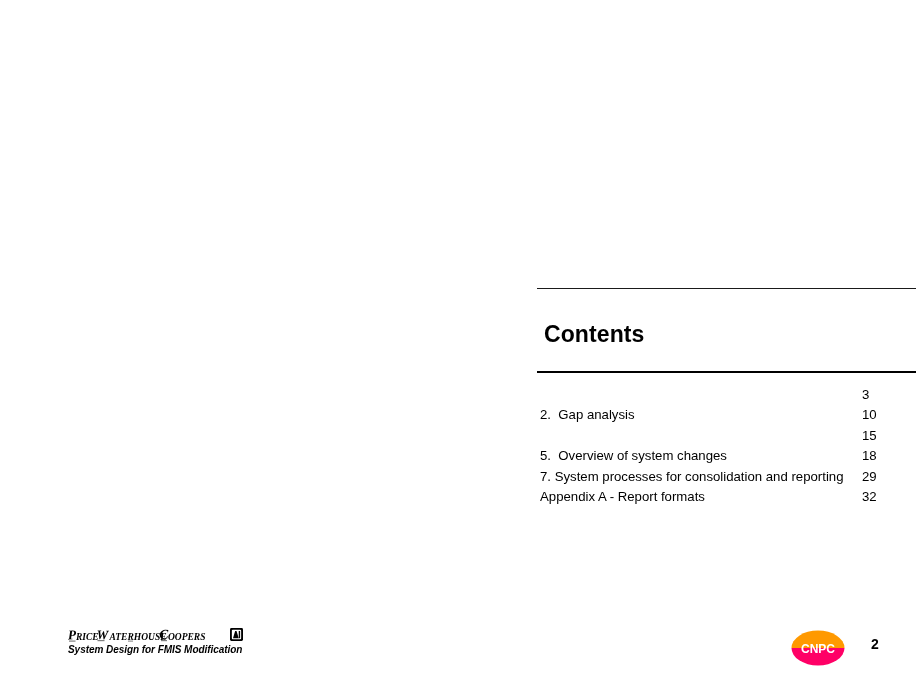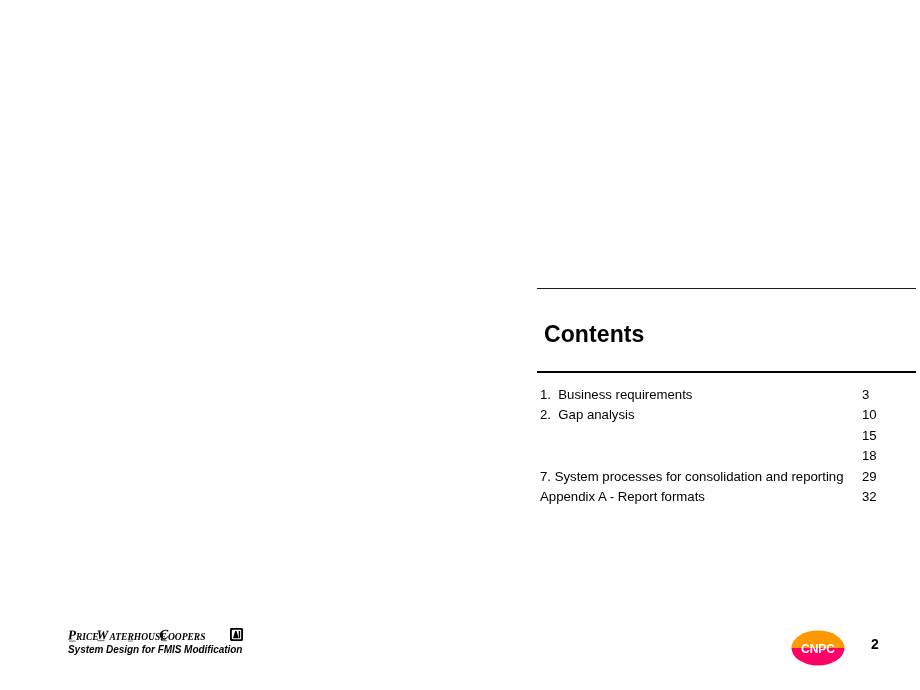--- a/index.html
+++ b/index.html
@@ -161,31 +161,31 @@
     <div class="rule-top"></div>
 
     <div id="title-spacer">
       <div id="contents-title">Contents</div>
     </div>
 
     <div class="rule-bottom"></div>
 
     <ul id="toc-list">
       <li class="toc-row">
-        <span class="toc-label">1.  Business requirements</span>
         <span class="toc-page">3</span>
       </li>
       <li class="toc-row">
         <span class="toc-label">2.  Gap analysis</span>
         <span class="toc-page">10</span>
       </li>
       <li class="toc-row">
         <span class="toc-page">15</span>
       </li>
       <li class="toc-row">
+        <span class="toc-label">5.  Overview of system changes</span>
         <span class="toc-page">18</span>
       </li>
       <li class="toc-row">
         <span class="toc-label">7. System processes for consolidation and reporting</span>
         <span class="toc-page">29</span>
       </li>
       <li class="toc-row">
         <span class="toc-label">Appendix A - Report formats</span>
         <span class="toc-page">32</span>
       </li>

